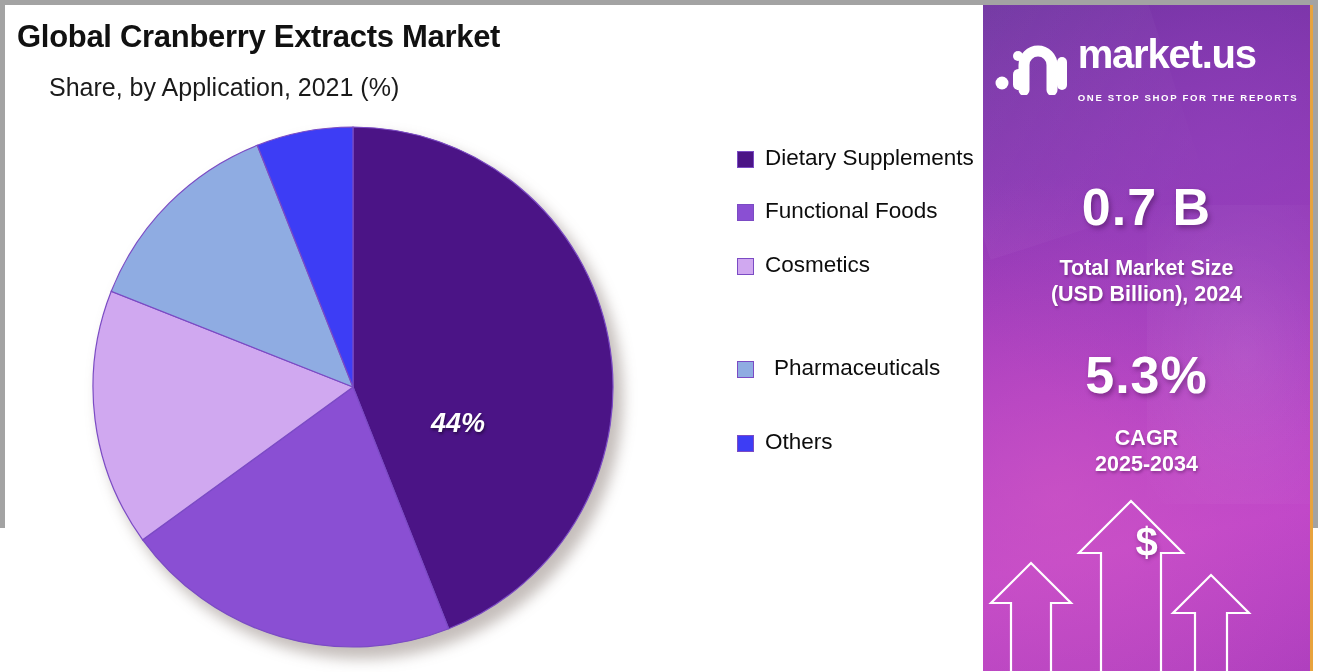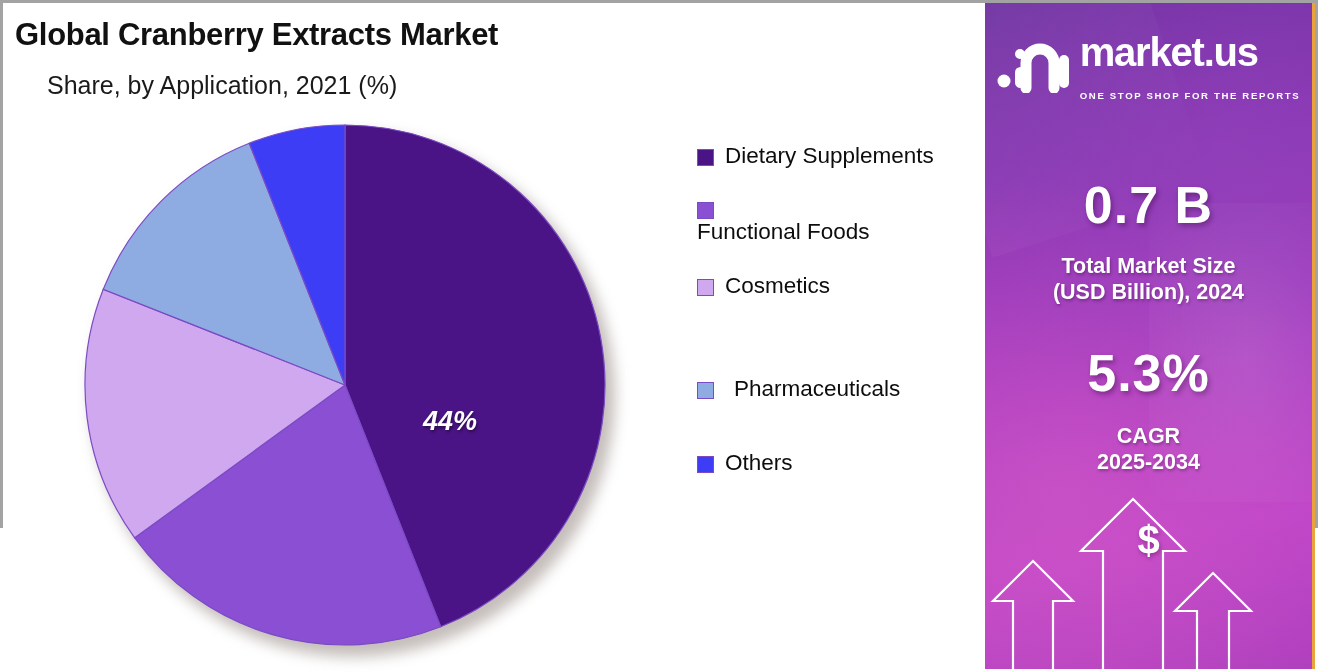--- a/index.html
+++ b/index.html
@@ -4,58 +4,58 @@
 <style>
   html,body{margin:0;padding:0;}
   body{
     width:1318px;height:672px;overflow:hidden;
     font-family:"Liberation Sans",sans-serif;
     background:#ffffff;
   }
   .frame{
     position:relative;width:1318px;height:528px;
     box-sizing:border-box;
-    border:3px solid #a3a3a3;
+    border:5px solid #a3a3a3;
     background:#ffffff;
   }
   
   .chart-pane{
     position:absolute;left:0;top:0;width:988px;height:666px;
     background:#ffffff;
   }
   .title{
     position:absolute;left:12px;top:14px;
     font-size:31px;font-weight:bold;color:#111111;
     letter-spacing:-0.3px;white-space:nowrap;
   }
   .subtitle{
     position:absolute;left:44px;top:68px;
     font-size:25px;color:#1a1a1a;font-weight:400;
     white-space:nowrap;
   }
   .pie-wrap{
-    position:absolute;left:80px;top:120px;width:528px;height:530px;
+    position:absolute;left:86px;top:120px;width:528px;height:530px;
   }
   .pie-shadow{
     position:absolute;left:8px;top:10px;width:524px;height:524px;
     border-radius:50%;
     background:rgba(90,70,60,0.35);
     filter:blur(7px);
   }
   .pie{
     position:absolute;left:0;top:0;width:524px;height:524px;
   }
   .slice-label{
     position:absolute;left:340px;top:283px;
     font-size:27px;font-weight:bold;font-style:italic;color:#ffffff;
     text-shadow:1px 2px 3px rgba(0,0,0,0.45);
   }
   
   .legend{
-    position:absolute;left:694px;top:140px;width:258px;text-align:center;
+    position:absolute;left:732px;top:140px;width:258px;text-align:center;
   }
   .legend-item{
     display:flex;align-items:flex-start;
     margin-bottom:26px;
   }
   .legend-item.pharma{margin-left:0px;}
   .swatch{
     width:17px;height:17px;flex:0 0 17px;margin-top:6px;margin-right:11px;
     border:1px solid #7B4BC4;box-sizing:border-box;
   }
@@ -141,21 +141,21 @@
           </g>
       </svg>
       <div class="slice-label">44%</div>
     </div>
 
     <div class="legend">
       <div class="legend-item">
         <span class="swatch" style="background:#4B1486"></span>
         <span class="legend-label">Dietary Supplements</span>
       </div>
-      <div class="legend-item" style="margin-top:8px;flex-direction:column;">
+      <div class="legend-item" style="margin-top:8px;">
         <span class="swatch" style="background:#8A4FD3"></span>
         <span class="legend-label">Functional Foods</span>
       </div>
       <div class="legend-item" style="margin-top:28px;">
         <span class="swatch" style="background:#D0A8F0"></span>
         <span class="legend-label">Cosmetics</span>
       </div>
       <div class="legend-item pharma" style="margin-top:76px;">
         <span class="swatch" style="background:#8FACE2"></span>
         <span class="legend-label" style="margin-left:9px;">Pharmaceuticals</span>

